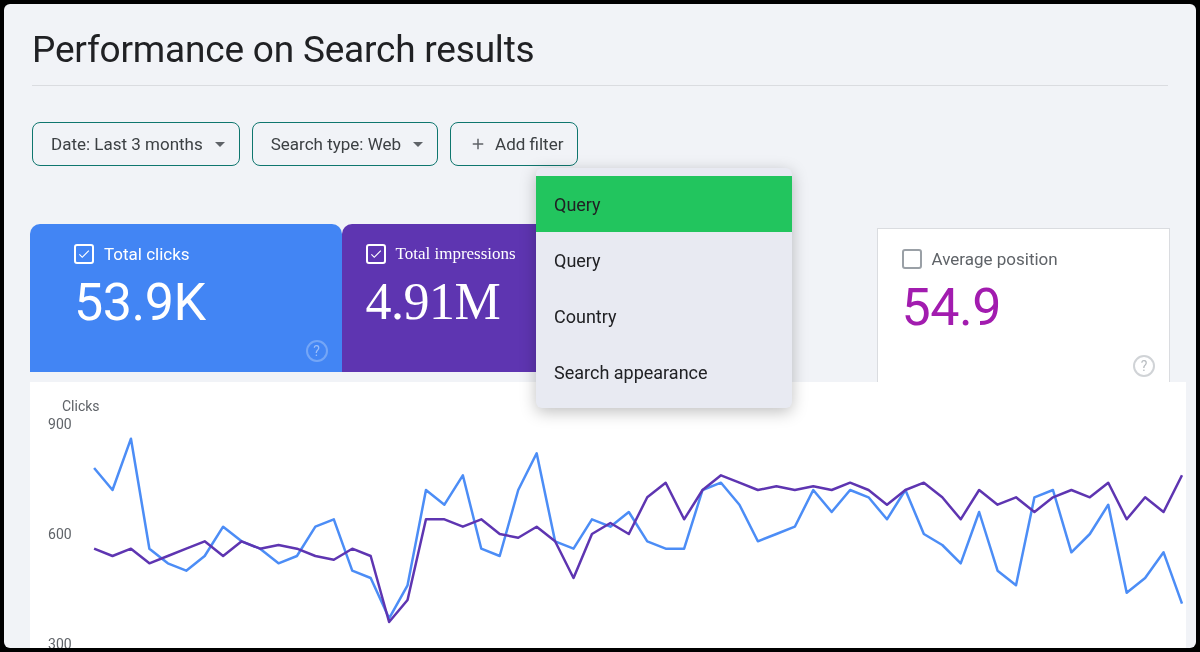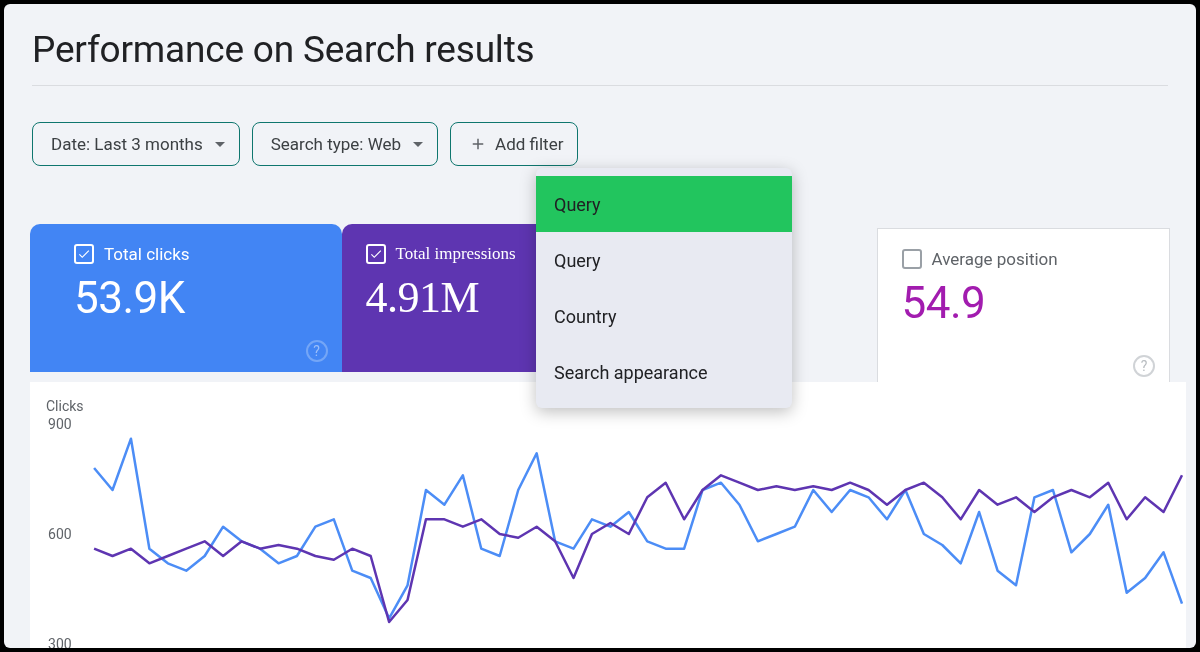--- a/index.html
+++ b/index.html
@@ -40,41 +40,41 @@
   .card {
     position: relative; flex:1; height: 148px; border-radius: 10px 10px 0 0;
     padding: 20px 24px 0 24px;
   }
   .card + .card { margin-left: 0; font-family: Liberation Serif, serif; }
   .card-blue { background: #4285f4; color:#fff;padding-left:44px; }
   .card-purple { background: #5e35b1; color:#fff; }
   .card-white { background: #fff; border:1px solid #dadce0; border-radius: 0; height: 160px; margin-top: 4px; }
   .card-label-row { display:flex; align-items:center; gap:10px; font-size:17px; }
   .card-white .card-label-row { color:#5f6368; }
-  .card-value { font-size:44px; font-weight:400; margin-top:8px; letter-spacing:-0.5px; }
+  .card-value { font-size:52px; font-weight:400; margin-top:8px; letter-spacing:-0.5px; }
   .card-white .card-value { color:#a21caf; }
   .checkbox { width:20px; height:20px; border:2px solid currentColor; border-radius:3px; display:inline-flex; align-items:center; justify-content:center; }
   .checkbox svg { width:14px; height:14px; }
   .card-white .checkbox { border-color:#9aa0a6; }
   .help {
     position:absolute; bottom:10px; right:14px; width:22px; height:22px;
     border:2px solid currentColor; border-radius:50%; display:flex; align-items:center; justify-content:center;
     font-size:14px; opacity:0.7;
   }
   .card-blue .help { color: #c2d7fb; border-color:#8ab4f8; }
   .card-purple .help { color: #cbb8ec; border-color:#b39ddb; }
   .card-white .help { color:#9aa0a6; border-color:#bdc1c6; }
   .help-right-of-cards {
     position:absolute; width:22px; height:22px;
     border:2px solid #9aa0a6; border-radius:50%; display:flex; align-items:center; justify-content:center;
     font-size:14px; color:#9aa0a6; left: 765px; top: 348px; z-index:2;
   }
 
   .chart-area { position:absolute; left:26px; right:10px; top:378px; bottom:-40px; background:#fff; border-radius:0 0 8px 8px; padding: 16px 0 0 14px; overflow: visible; }
-  .chart-label { font-size:14px; color:#5f6368; margin-left:2px; }
+  .chart-label { font-size:14px; color:#5f6368; margin-left:18px; }
   .chart-svg { width: 100%; height: 240px; display:block; }
   .ytick { font-size:14px; fill:#5f6368; }
 </style>
 </head>
 <body>
 
 <div class="frame">
   <div class="header">
     <div class="title">Performance on Search results</div>
     <div class="divider"></div>

